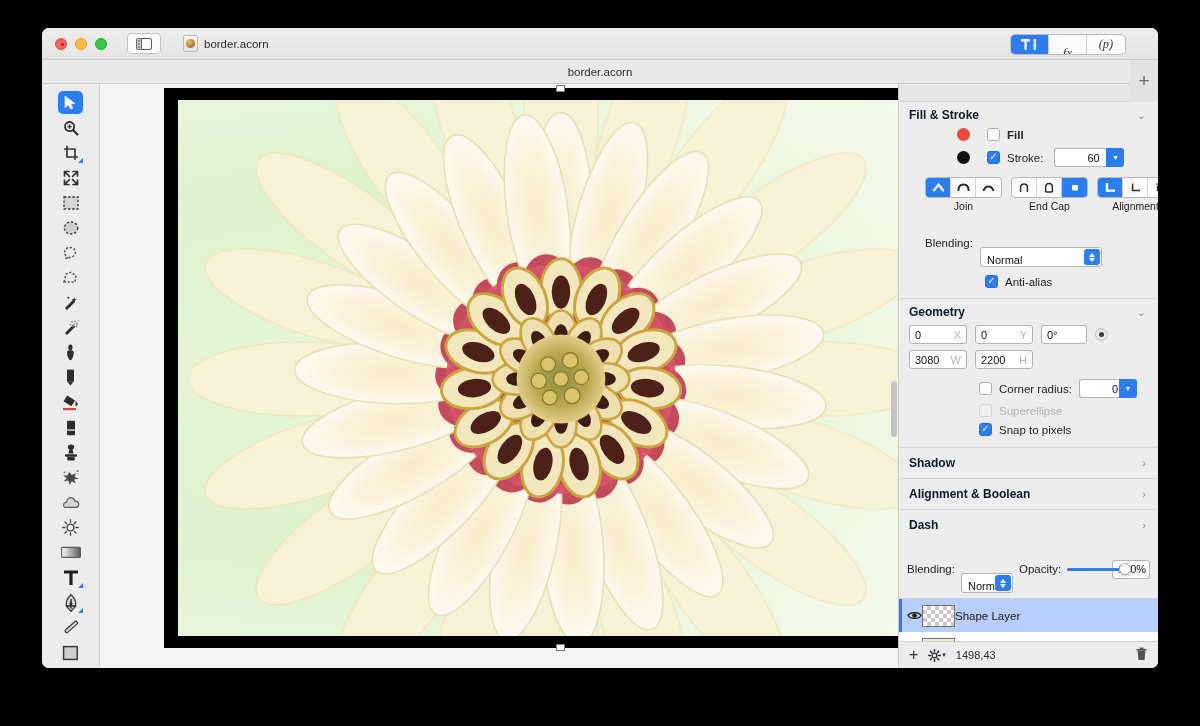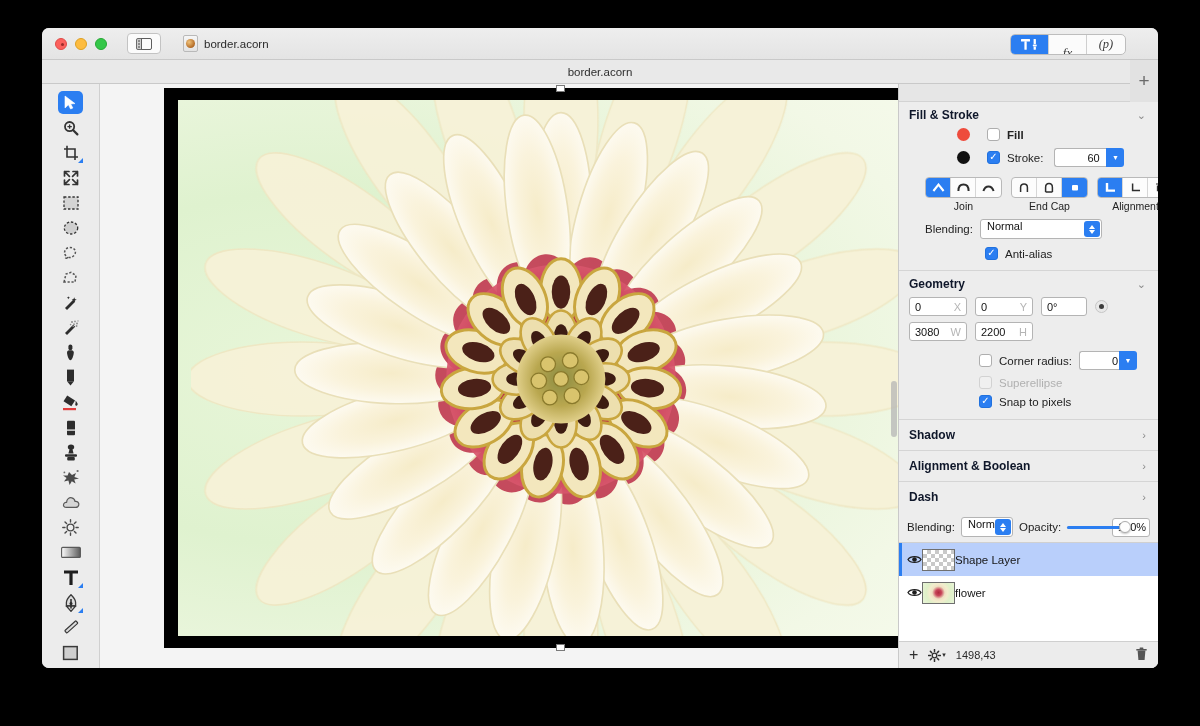--- a/index.html
+++ b/index.html
@@ -233,22 +233,22 @@
   .gb {
     width: 25px; display:flex; align-items:center; justify-content:center;
     border-right: 1px solid #d6d6d6;
   }
   .gb:last-child { border-right:none; }
   .gb.on { background:#2b7ef1; }
   .glabel { font-size: 10.5px; color:#222; text-align:center; margin-top:2px; }
 
   .select {
     position:relative; background:#fff; border:1px solid #b4b4b4; border-radius:3px;
-    height: 20px; display:flex; align-items:flex-start; padding-left:6px;
-    font-size: 11px; color:#111;
+    height: 20px; display:flex; align-items:flex-end; padding-left:6px;
+    font-size: 11px; color:#111;margin-top:28px;
   }
   .select .arrows {
     position:absolute; right:1px; top:1px; bottom:1px; width:16px;
     background:#2b7ef1; border-radius:3px;
     display:flex;flex-direction:column;align-items:center;justify-content:center; gap:1px;
   }
   .select .arrows .a { width:0;height:0;border-left:3px solid transparent;border-right:3px solid transparent; }
   .select .arrows .up { border-bottom:4px solid #fff; }
   .select .arrows .dn { border-top:4px solid #fff; }
 

